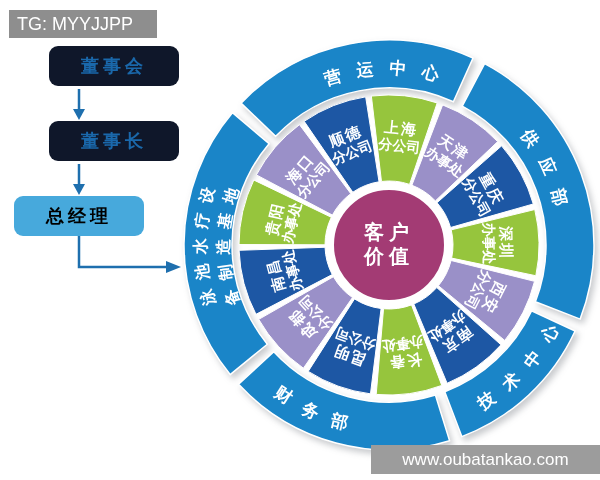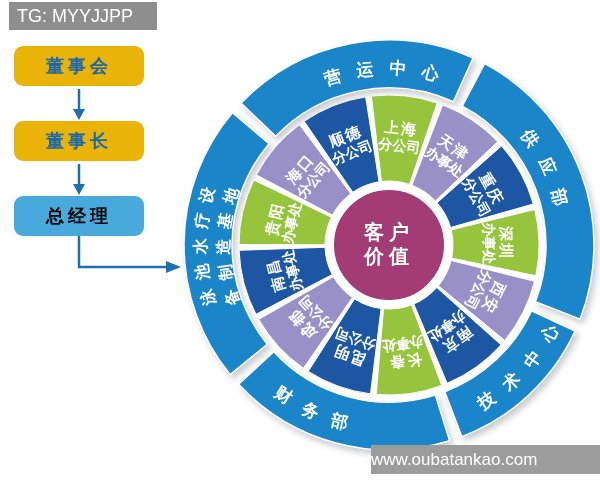--- a/index.html
+++ b/index.html
@@ -1,27 +1,27 @@
 <!DOCTYPE html>
 <html><head>
 <meta charset="utf-8">
 <style>
   html,body{margin:0;padding:0;background:#fff;}
   .stage{position:relative;width:600px;height:480px;background:#fff;overflow:hidden;
          font-family:"Liberation Sans","DejaVu Sans",sans-serif;}
   .stage svg{position:absolute;left:0;top:0;}
-  .tag-bar{position:absolute;left:9px;top:2px;width:148px;height:28px;background:#8e8e8e;
+  .tag-bar{position:absolute;left:9px;top:10px;width:148px;height:28px;background:#8e8e8e;
            color:#fff;font-size:18px;line-height:28px;padding-left:8px;box-sizing:border-box;}
   .flow-box{position:absolute;left:14px;width:130px;height:40px;border-radius:9px;
             display:flex;align-items:center;justify-content:center;
             font-size:18px;font-weight:bold;letter-spacing:4px;}
-  .flow-light{background:#eab308;color:#1a68ab;}
+  .flow-light{background:#0f172a;color:#1a68ab;margin-left:35px;}
   .flow-dark{background:#47a9dc;color:#000000;}
   .url-bar{position:absolute;left:371px;top:445px;width:229px;height:29px;background:#9c9c9c;
-           color:#fff;font-size:17px;line-height:29px;}
+           color:#fff;font-size:17px;line-height:29px;text-align:center;}
   .conn{stroke:#1e6fae;stroke-width:2.5px;fill:none;}
   .connfill{fill:#1e6fae;stroke:none;}
   .outer-label{font:bold 17px "Liberation Sans","DejaVu Sans",sans-serif;fill:#fff;letter-spacing:15px;}
   .outer-label.two-line{font-size:16px;letter-spacing:9px;}
   .inner-label{font:bold 15px "Liberation Sans","DejaVu Sans",sans-serif;fill:#fff;}
   .inner-label .l2{font-size:14px;}
   .center-label{font:bold 20px "Liberation Sans","DejaVu Sans",sans-serif;fill:#fff;letter-spacing:5px;}
   #outer-ring-group{filter:drop-shadow(3px 4px 3px rgba(60,70,80,.28));}
 </style>
 </head>

